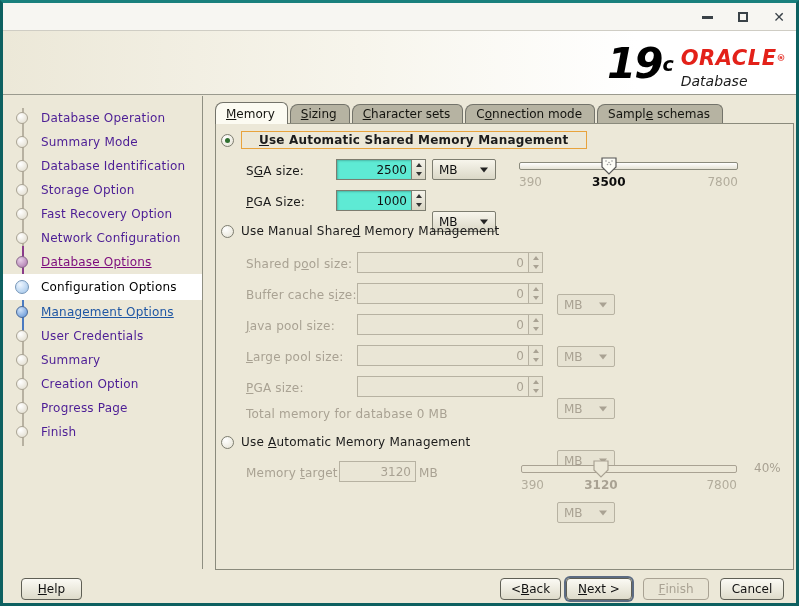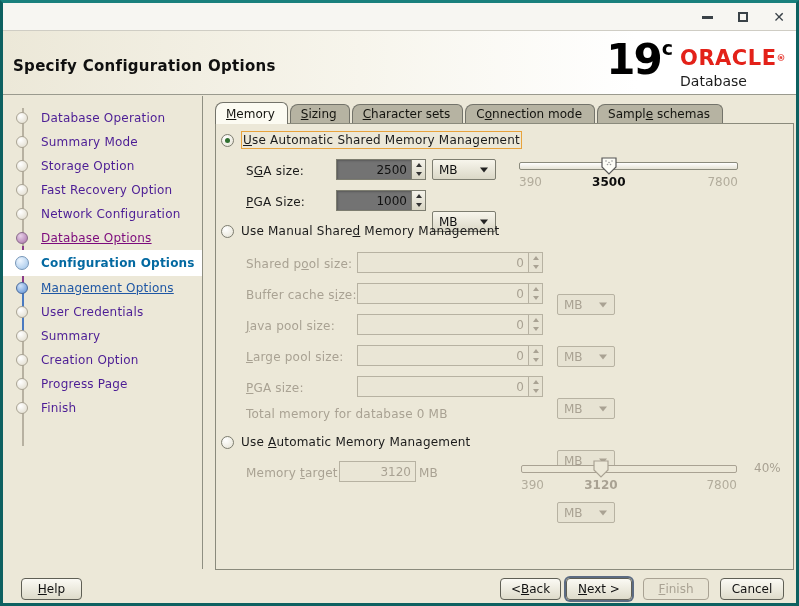--- a/index.html
+++ b/index.html
@@ -22,21 +22,21 @@
   .wc-min i { display:block; width:11px; height:3px; background:#3a4248; }
   .wc-max i { display:block; width:10px; height:10px; border:2px solid #3a4248; }
   .wc-close { font-size:14px; font-weight:bold; color:#3a4248; }
   
   .header {
     position:absolute; left:0; top:28px; right:0; height:64px;
     background:linear-gradient(90deg,#ece8d8 0%,#f7f5ec 45%,#ffffff 80%);
     border-bottom:1px solid #9a9a8e;
   }
   .header h1 { position:absolute; left:10px; top:26px; font-size:15px; font-weight:bold; color:#101010; letter-spacing:.3px; }
-  .logo { position:absolute; right:10px; top:7px; display:flex; align-items:flex-start; }
+  .logo { position:absolute; right:10px; top:7px; display:flex; align-items:center;font-style:italic; }
   .logo-19 { font-size:42px; line-height:44px; font-weight:800; color:#000; letter-spacing:-2px; }
   .logo-sup { font-size:19px; font-weight:800; color:#000; vertical-align:top; line-height:20px; margin-left:1px; }
   .logo-right { margin-left:7px; margin-top:5px; }
   .logo-oracle { font-size:21px; font-weight:bold; color:#e32119; letter-spacing:.5px; line-height:30px; }
   .logo-reg { font-size:9px; color:#e32119; vertical-align:top; }
   .logo-db { font-size:14px; color:#1c1c1c; line-height:16px; }
   
   .content { position:absolute; left:0; top:93px; width:799px; height:476px; }
   
   .sidebar {
@@ -52,21 +52,21 @@
   .step .bullet {
     position:absolute; left:13px; top:50%; transform:translateY(-50%);
     width:12px; height:12px; border-radius:50%;
     background:radial-gradient(circle at 35% 30%,#ffffff,#ded9c9);
     border:1px solid #aaa494;
   }
   .step .step-label { font-size:12px; color:#4c1d95; letter-spacing:.2px; white-space:nowrap; }
   .st-visited .step-label { color:#7c0a7c; text-decoration:underline; }
   .st-visited .bullet { background:radial-gradient(circle at 35% 30%,#e8d0e8,#a871a8); border-color:#8a6a8a; }
   .st-current { height:26px; background:#ffffff; }
-  .st-current .step-label { color:#0369a1; font-weight:bold; }
+  .st-current .step-label { color:#000000; font-weight:normal; }
   .st-current .bullet { width:14px; height:14px; left:12px; background:radial-gradient(circle at 35% 30%,#eef6ff,#9cc2e8); border-color:#7696b8; }
   .st-link .step-label { color:#1f57a4; text-decoration:underline; }
   .st-link .bullet { background:radial-gradient(circle at 35% 30%,#cfe2f8,#5b8fd4); border-color:#4a6a9a; }
   
   .tabs { position:absolute; left:212px; top:6px; height:21px; display:flex; align-items:flex-end; }
   .tab {
     position:relative; height:19px; margin-right:2px; padding:2px 12px 0 10px;
     font-size:12px; color:#14140f; background:#b6b3a2;
     border:1px solid #73736a; border-bottom:none; border-radius:8px 6px 0 0;
     cursor:default; white-space:nowrap;
@@ -85,24 +85,24 @@
   .radio-row { display:flex; align-items:center; gap:7px; }
   .radio {
     width:13px; height:13px; border-radius:50%; flex:0 0 13px;
     background:radial-gradient(circle at 35% 30%,#ffffff,#e4e1d2);
     border:1px solid #7d7d70; position:relative;
   }
   .radio.sel::after {
     content:""; position:absolute; left:3px; top:3px; width:5px; height:5px;
     border-radius:50%; background:#2f6f2f;
   }
-  .focus-box { border:1px solid #e8a33d; padding:1px 1px; }
+  .focus-box { border:1px solid #e8a33d; padding:1px 17px;font-weight:bold; }
   
   .tf {
-    background:#737373; border:1px solid #7d7d70;
+    background:#5eead4; border:1px solid #7d7d70;
     box-shadow:inset 1px 1px 2px rgba(0,0,0,.22);
     font-size:12px; color:#111; text-align:right; padding:0 4px;
     display:flex; align-items:center; justify-content:flex-end;
   }
   .tf.dis { background:#eae6d6; border-color:#b7b2a2; box-shadow:none; color:#a9a293; }
   
   .spin { display:flex; flex-direction:column; border:1px solid #7d7d70; border-left:none; background:linear-gradient(#f5f3ea,#d8d5c4); width:14px; }
   .spin div { flex:1; display:flex; align-items:center; justify-content:center; }
   .spin .up::after { content:""; border-left:3px solid transparent; border-right:3px solid transparent; border-bottom:4px solid #333; }
   .spin .dn::after { content:""; border-left:3px solid transparent; border-right:3px solid transparent; border-top:4px solid #333; }
@@ -153,21 +153,20 @@
           <i></i>
         </span>
       <span class="wc wc-max">
           <i></i>
         </span>
       <span class="wc wc-close">✕</span>
     </div>
   </div>
 
   <div class="header">
-    <h1>Specify Configuration Options</h1>
     <div class="logo">
       <span class="logo-19">19</span>
       <span class="logo-sup">c</span>
       <div class="logo-right">
         <div class="logo-oracle"><span>ORACLE</span><span class="logo-reg">®</span></div>
         <div class="logo-db">Database</div>
       </div>
     </div>
   </div>
 
@@ -178,20 +177,24 @@
       <div class="rail-seg seg-purple"></div>
       <div class="rail-seg seg-blue"></div>
       <div class="steps">
         <div class="step st-future">
             <span class="bullet"></span>
             <span class="step-label">Database Operation</span>
           </div>
         <div class="step st-future">
             <span class="bullet"></span>
             <span class="step-label">Summary Mode</span>
+          </div>
+        <div class="step st-future">
+            <span class="bullet"></span>
+            <span class="step-label">Database Identification</span>
           </div>
         <div class="step st-future">
             <span class="bullet"></span>
             <span class="step-label">Storage Option</span>
           </div>
         <div class="step st-future">
             <span class="bullet"></span>
             <span class="step-label">Fast Recovery Option</span>
           </div>
         <div class="step st-future">

